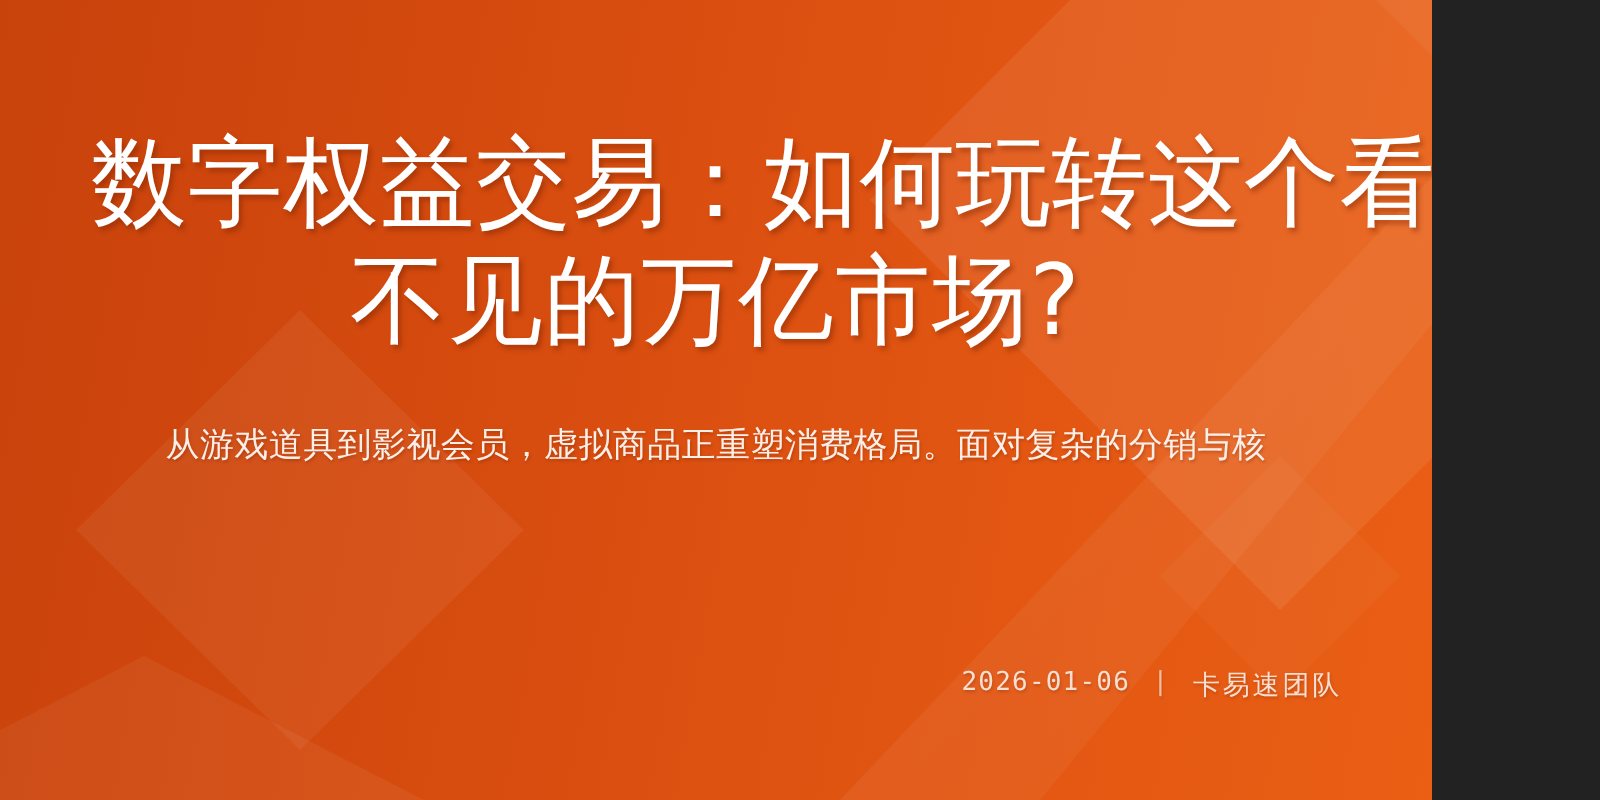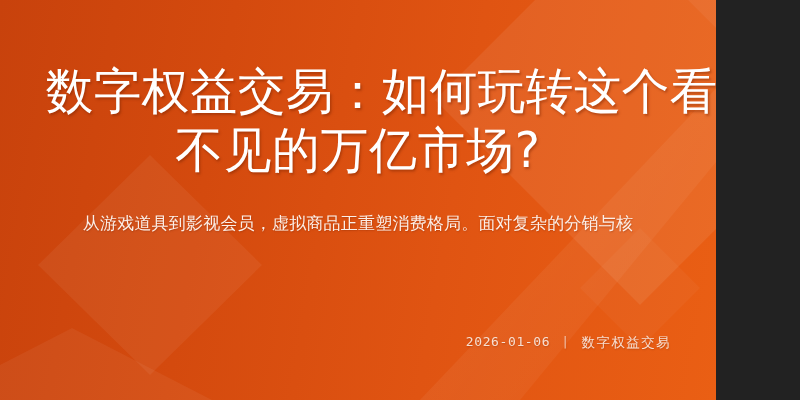--- a/index.html
+++ b/index.html
@@ -136,17 +136,17 @@
       <div class="title-line title-line--2">不见的万亿市场?</div>
     </div>
 
     <div class="body-block">
       <div class="body-line body-line--1">从游戏道具到影视会员，虚拟商品正重塑消费格局。面对复杂的分销与核</div>
     </div>
 
     <div class="footer-block">
       <span class="footer-date">2026-01-06</span>
       <span class="footer-sep">|</span>
-      <span class="footer-team">数字权益交易</span>
+      <span class="footer-team">卡易速团队</span>
     </div>
 
   </div>
 </div>
 
 </body></html>

